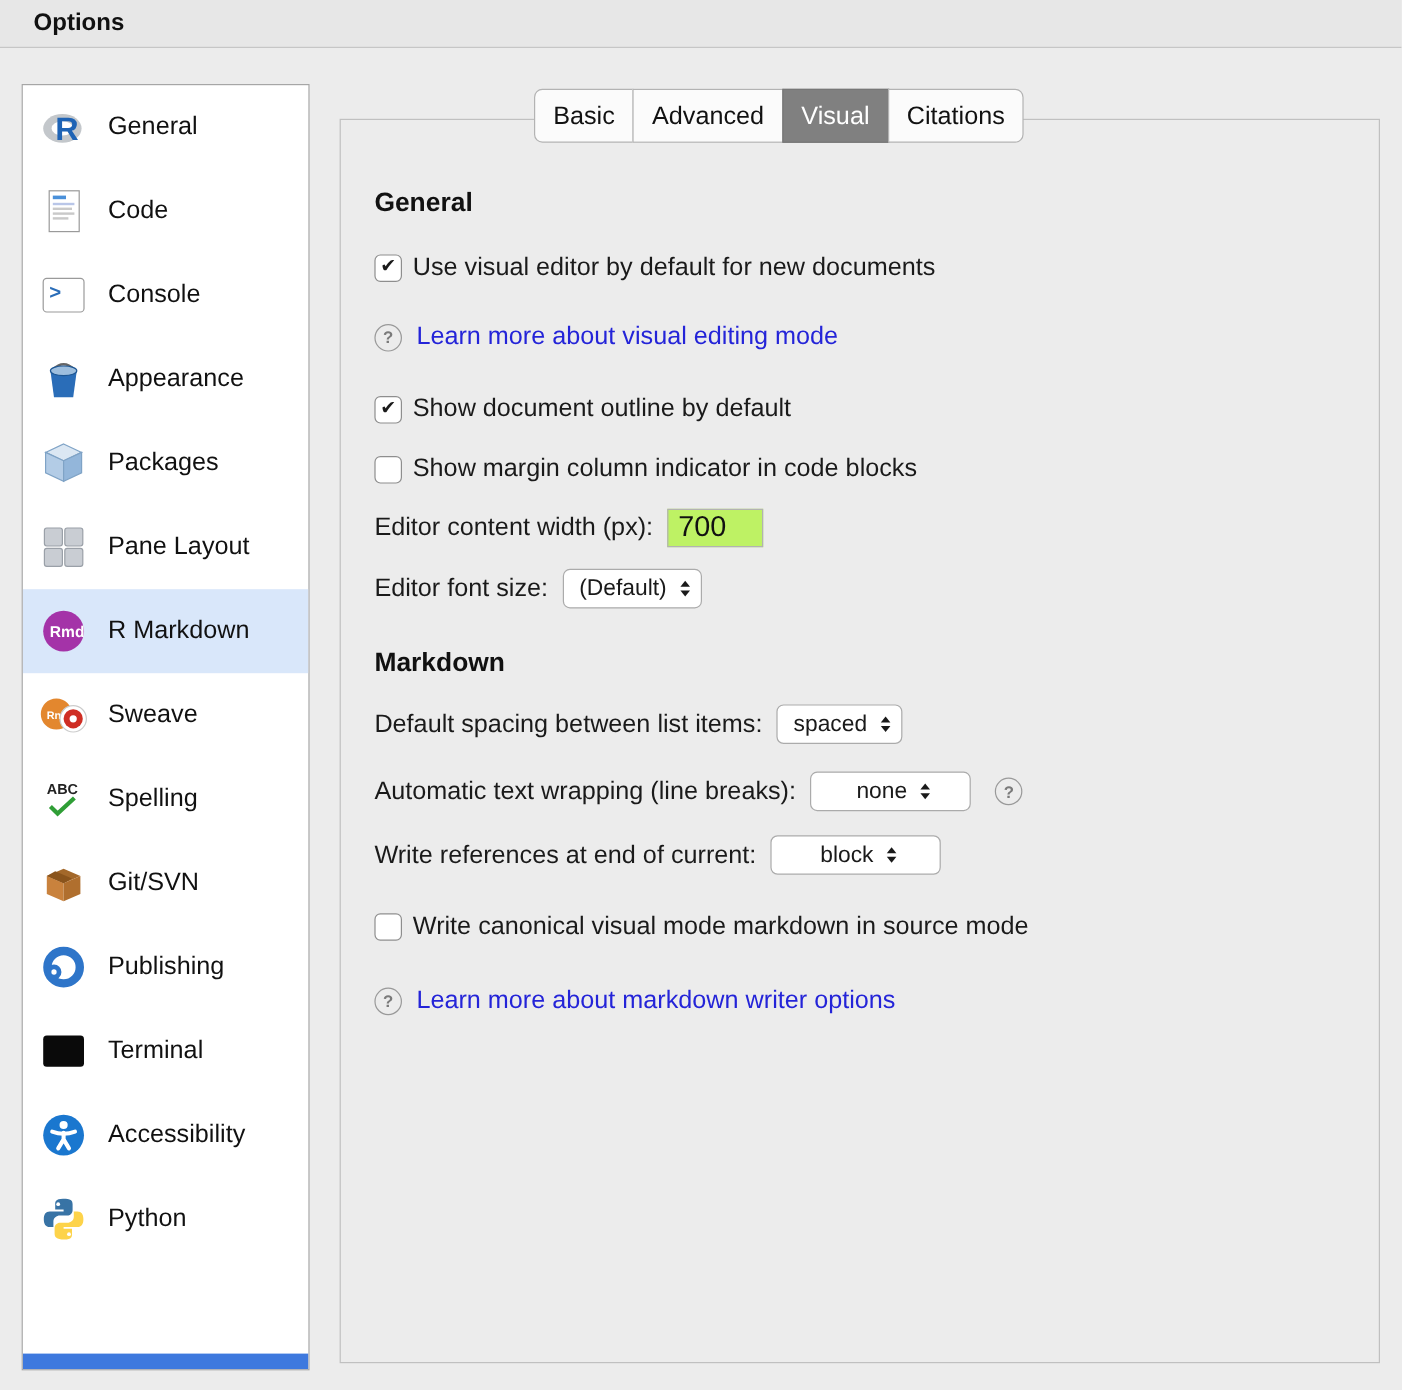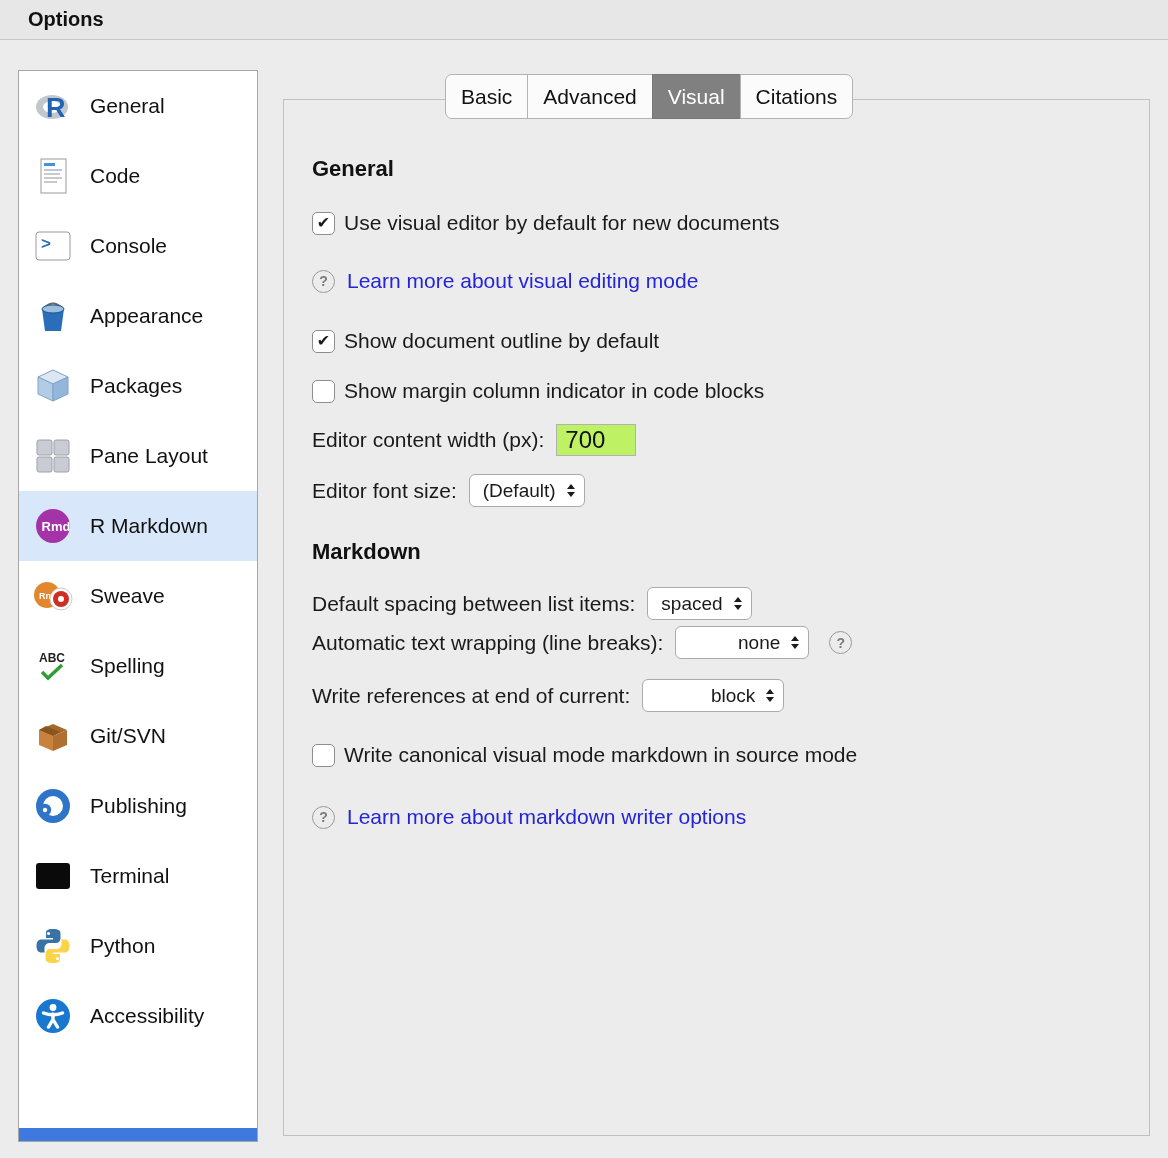--- a/index.html
+++ b/index.html
@@ -66,21 +66,21 @@
   .field-row { display:flex; align-items:center; gap:12px; font-size:21px; }
   .text-input {
     width:80px; height:32px; border:1px solid #b2b2b2; background:#bef264;
     font-family:inherit; font-size:24px; padding-left:8px; color:#111;
   }
   .dropdown {
     display:inline-flex; align-items:center; height:33px; background:#fff;
     border:1px solid #ababab; border-radius:6px; padding:0 9px 0 13px;
     font-size:19px; gap:11px; cursor:default;
   }
-  .dropdown.dd-wide { justify-content:flex-end; }
+  .dropdown.dd-wide { justify-content:center; }
   .w134 { width:134px; }
   .w142 { width:142px; }
   .arrows { display:flex; flex-direction:column; gap:3px; }
   .arr-up { width:0; height:0; border-left:4.5px solid transparent; border-right:4.5px solid transparent; border-bottom:5.5px solid #1a1a1a; }
   .arr-down { width:0; height:0; border-left:4.5px solid transparent; border-right:4.5px solid transparent; border-top:5.5px solid #1a1a1a; }
 </style>
 </head>
 <body>
 
 <div class="titlebar">
@@ -219,39 +219,39 @@
       <svg viewBox="0 0 40 40">
           <rect x="3" y="7" width="34" height="26" rx="3" fill="#0a0a0a"></rect>
         </svg>
     </span>
     <span class="sidebar-label">Terminal</span>
   </div>
 
   <div class="sidebar-item">
     <span class="icon-box">
       <svg viewBox="0 0 40 40">
+          <circle cx="20" cy="20" r="17" fill="#1a77cf"></circle>
+          <circle cx="20" cy="11.5" r="3.4" fill="#fff"></circle>
+          <path d="M10.5 17 Q20 20.5 29.5 17" stroke="#fff" stroke-width="3.4" fill="none" stroke-linecap="round"></path>
+          <path d="M20 18 L20 23.5 L15.5 31 M20 23.5 L24.5 31" stroke="#fff" stroke-width="3.4" fill="none" stroke-linecap="round" stroke-linejoin="round"></path>
+        </svg>
+    </span>
+    <span class="sidebar-label">Accessibility</span>
+  </div>
+
+  <div class="sidebar-item">
+    <span class="icon-box">
+      <svg viewBox="0 0 40 40">
           <path d="M19.5 3 c-6.5 0 -6.5 2.8 -6.5 4.5 V12 h7 v1.5 H8.5 C5 13.5 3.5 16 3.5 20 c0 4 1.5 6.5 5 6.5 h3 v-4.5 c0 -3 2.5 -5 5.5 -5 h6 c2.5 0 4.5 -2 4.5 -4.5 V7.5 C27.5 4.5 26 3 19.5 3 z" fill="#3873a5"></path>
           <circle cx="15.5" cy="7.5" r="1.6" fill="#fff"></circle>
           <path d="M20.5 37 c6.5 0 6.5 -2.8 6.5 -4.5 V28 h-7 v-1.5 h11.5 c3.5 0 5 -2.5 5 -6.5 c0 -4 -1.5 -6.5 -5 -6.5 h-3 v4.5 c0 3 -2.5 5 -5.5 5 h-6 c-2.5 0 -4.5 2 -4.5 4.5 v4.5 c0 3 1.5 5 8 5 z" fill="#fdd34a"></path>
           <circle cx="24.5" cy="32.5" r="1.6" fill="#fff"></circle>
         </svg>
     </span>
     <span class="sidebar-label">Python</span>
-  </div>
-
-  <div class="sidebar-item">
-    <span class="icon-box">
-      <svg viewBox="0 0 40 40">
-          <circle cx="20" cy="20" r="17" fill="#1a77cf"></circle>
-          <circle cx="20" cy="11.5" r="3.4" fill="#fff"></circle>
-          <path d="M10.5 17 Q20 20.5 29.5 17" stroke="#fff" stroke-width="3.4" fill="none" stroke-linecap="round"></path>
-          <path d="M20 18 L20 23.5 L15.5 31 M20 23.5 L24.5 31" stroke="#fff" stroke-width="3.4" fill="none" stroke-linecap="round" stroke-linejoin="round"></path>
-        </svg>
-    </span>
-    <span class="sidebar-label">Accessibility</span>
   </div>
 
   <div class="sidebar-strip"></div>
 </div>
 
 <div class="tabs">
   <div class="tab">Basic</div>
   <div class="tab">Advanced</div>
   <div class="tab checked">Visual</div>
   <div class="tab">Citations</div>
@@ -293,21 +293,21 @@
       <span>(Default)</span>
       <span class="arrows">
           <span class="arr-up"></span>
           <span class="arr-down"></span>
         </span>
     </span>
   </div>
 
   <div class="section-heading" style="margin-bottom:22px">Markdown</div>
 
-  <div class="field-row" style="margin-bottom:6px">
+  <div class="field-row" style="margin-bottom:23px">
     <span>Default spacing between list items:</span>
     <span class="dropdown">
       <span>spaced</span>
       <span class="arrows">
           <span class="arr-up"></span>
           <span class="arr-down"></span>
         </span>
     </span>
   </div>
 

